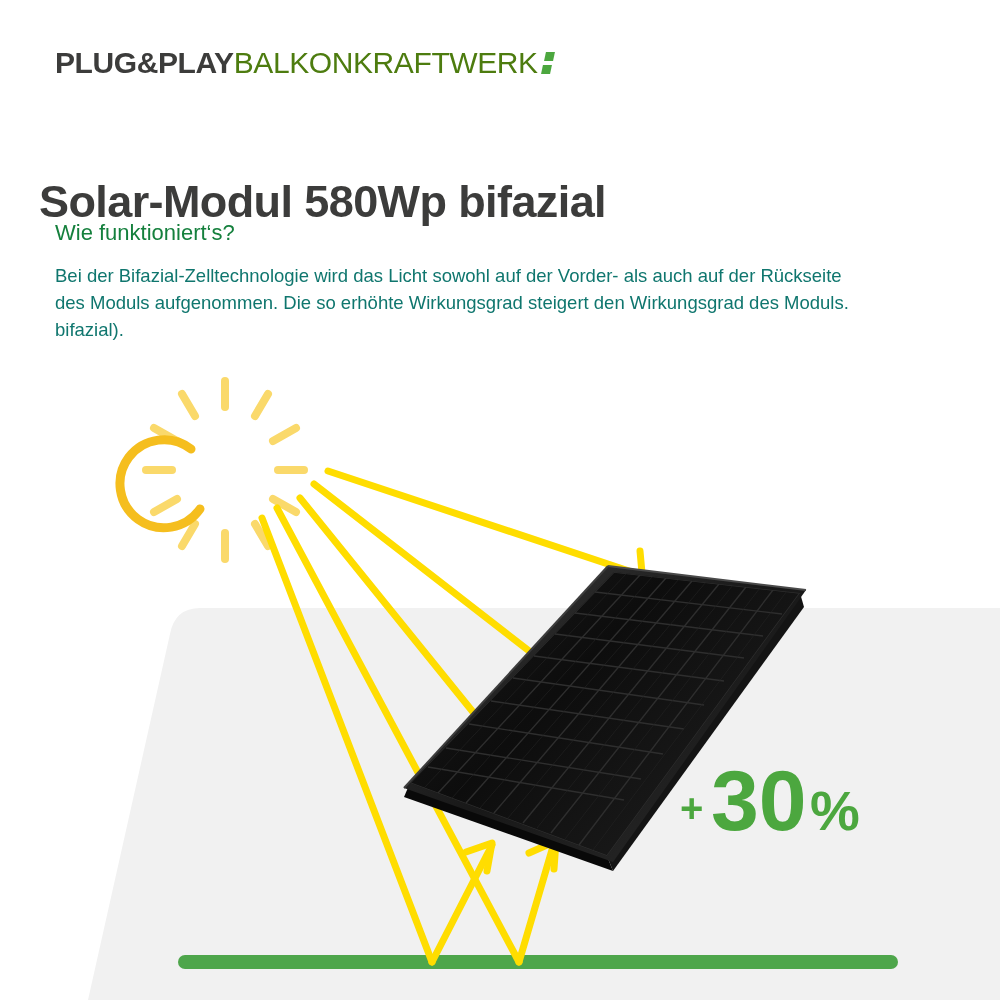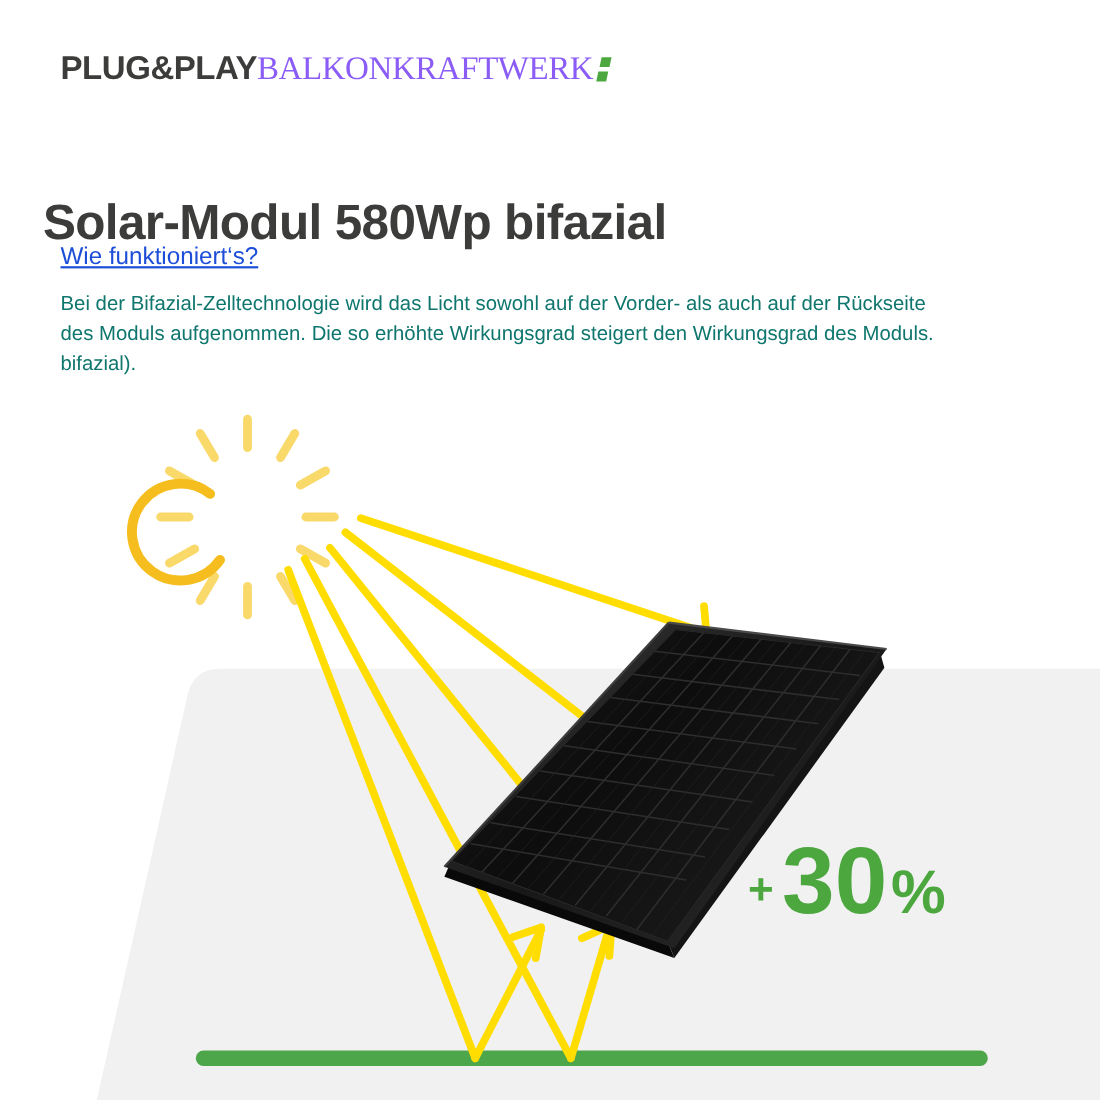--- a/index.html
+++ b/index.html
@@ -33,22 +33,21 @@
   #logo .lg-bold {
     font-size: 30px;
     font-weight: bold;
     letter-spacing: -0.4px;
     color: #3c3c3b;
   }
   #logo .lg-light {
     font-size: 30px;
     font-weight: 300;
     letter-spacing: -0.4px;
-    color: #8b5cf6;
-    font-family: Liberation Serif, serif;
+    color: #4d7c0f;
   }
   #logo .lg-mark {
     position: relative;
     width: 16px;
     height: 30px;
     margin-left: 3px;
   }
   #logo .lg-mark i {
     position: absolute;
     display: block;
@@ -70,22 +69,21 @@
     letter-spacing: -0.6px;
     color: #3c3c3b;
     line-height: 1.05;
   }
   #subhead {
     position: absolute;
     left: 55px;
     top: 220px;
     font-size: 22px;
     font-weight: 400;
-    color: #1d4ed8;
-    text-decoration: underline;
+    color: #15803d;
   }
   #body-copy {
     position: absolute;
     left: 55px;
     top: 262px;
     width: 880px;
     font-size: 18.5px;
     line-height: 27px;
     color: #0f766e;
   }

